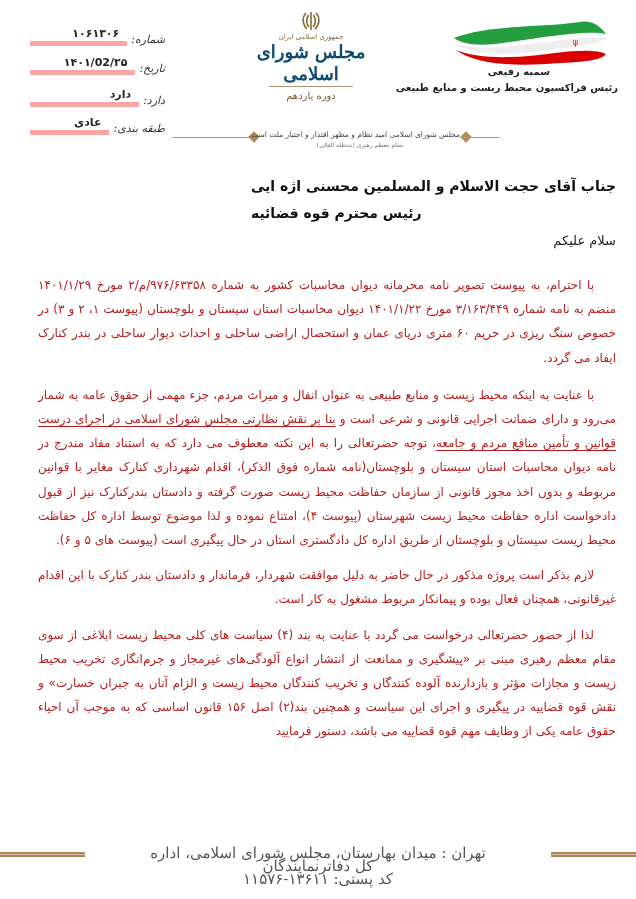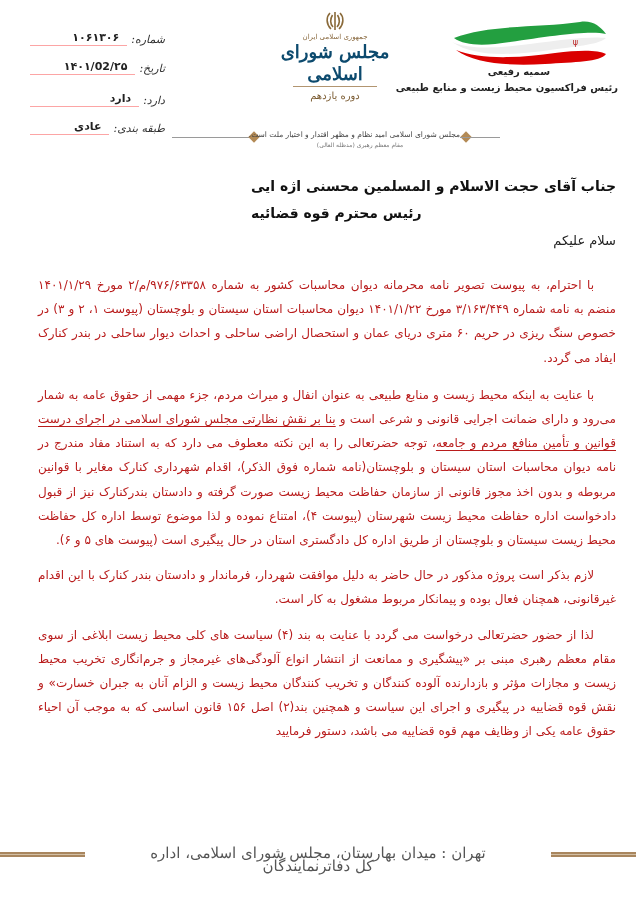--- a/index.html
+++ b/index.html
@@ -12,29 +12,29 @@
   .meta-row {
     position: absolute; left: 30px; width: 135px; height: 20px;
     direction: rtl; display: flex; align-items: flex-end;
   }
   .meta-label {
     font-family: "DejaVu Serif", serif; font-style: italic;
     font-size: 11px; color: #333; white-space: nowrap; margin-left: 4px;
   }
   .meta-line {
     flex: 1; position: relative; height: 16px;
-    border-bottom: 1px solid #fca5a5;
+    border-bottom: 5px solid #fca5a5;
   }
   .meta-value {
     position: absolute; right: 8px; bottom: 1px;
     font-size: 11px; font-weight: bold; color: #222; white-space: nowrap;
   }
 
   
-  .emblem { position: absolute; left: 280px; top: 10px; width: 110px; height: 115px; text-align: center; }
+  .emblem { position: absolute; left: 256px; top: 10px; width: 110px; height: 115px; text-align: center; }
   .emblem svg { display: block; margin: 0 auto; }
   .emblem-sub { font-family: "DejaVu Serif", serif; font-size: 7px; color: #8a6a40; margin-top: 1px; }
   .emblem-title { font-family: "DejaVu Serif", serif; font-size: 18px; font-weight: bold; color: #0c4a6e; line-height: 22px; }
   .emblem-rule { width: 84px; height: 1px; background: #b29570; margin: 1px auto 3px; }
   .emblem-term { font-family: "DejaVu Serif", serif; font-size: 10px; color: #7a5a30; }
 
   .motto-wrap { position: absolute; left: 150px; top: 128px; width: 350px; height: 24px; }
   .motto-line-l { position: absolute; left: 22px; top: 9px; width: 80px; height: 1px; background: #9a9a9a; }
   .motto-line-r { position: absolute; right: 0; top: 9px; width: 40px; height: 1px; background: #9a9a9a; }
   .ornament { position: absolute; top: 5px; width: 8px; height: 8px; background: #b38a55; transform: rotate(45deg); }
@@ -141,13 +141,14 @@
   <p class="first">با احترام، به پیوست تصویر نامه محرمانه دیوان محاسبات کشور به شماره ۹۷۶/۶۳۳۵۸/م/۲ مورخ ۱۴۰۱/۱/۲۹ منضم به نامه شماره ۳/۱۶۳/۴۴۹ مورخ ۱۴۰۱/۱/۲۲ دیوان محاسبات استان سیستان و بلوچستان (پیوست ۱، ۲ و ۳) در خصوص سنگ ریزی در حریم ۶۰ متری دریای عمان و استحصال اراضی ساحلی و احداث دیوار ساحلی در بندر کنارک ایفاد می گردد.</p>
   <p><span>با عنایت به اینکه محیط زیست و منابع طبیعی به عنوان انفال و میراث مردم، جزء مهمی از حقوق عامه به شمار می‌رود و دارای ضمانت اجرایی قانونی و شرعی است و </span><span class="u">بنا بر نقش نظارتی مجلس شورای اسلامی در اجرای درست قوانین و تأمین منافع مردم و جامعه</span><span>، توجه حضرتعالی را به این نکته معطوف می دارد که به استناد مفاد مندرج در نامه دیوان محاسبات استان سیستان و بلوچستان(نامه شماره فوق الذکر)، اقدام شهرداری کنارک مغایر با قوانین مربوطه و بدون اخذ مجوز قانونی از سازمان حفاظت محیط زیست صورت گرفته و دادستان بندرکنارک نیز از قبول دادخواست اداره حفاظت محیط زیست شهرستان (پیوست ۴)، امتناع نموده و لذا موضوع توسط اداره کل حفاظت محیط زیست سیستان و بلوچستان از طریق اداره کل دادگستری استان در حال پیگیری است (پیوست های ۵ و ۶).</span></p>
   <p>لازم بذکر است پروژه مذکور در حال حاضر به دلیل موافقت شهردار، فرماندار و دادستان بندر کنارک با این اقدام غیرقانونی، همچنان فعال بوده و پیمانکار مربوط مشغول به کار است.</p>
   <p>لذا از حضور حضرتعالی درخواست می گردد با عنایت به بند (۴) سیاست های کلی محیط زیست ابلاغی از سوی مقام معظم رهبری مبنی بر «پیشگیری و ممانعت از انتشار انواع آلودگی‌های غیرمجاز و جرم‌انگاری تخریب محیط زیست و مجازات مؤثر و بازدارنده آلوده کنندگان و تخریب کنندگان محیط زیست و الزام آنان به جبران خسارت» و نقش قوه قضاییه در پیگیری و اجرای این سیاست و همچنین بند(۲) اصل ۱۵۶ قانون اساسی که به موجب آن احیاء حقوق عامه یکی از وظایف مهم قوه قضاییه می باشد، دستور فرمایید</p>
 </div>
 
 <div class="foot-bar l"></div>
 <div class="foot-bar r"></div>
 <div class="foot-addr">
   <div>تهران : میدان بهارستان، مجلس شورای اسلامی، اداره کل دفاترنمایندگان</div>
+  <div>کد پستی: ۱۳۶۱۱-۱۱۵۷۶</div>
 </div>
 
 </body></html>

